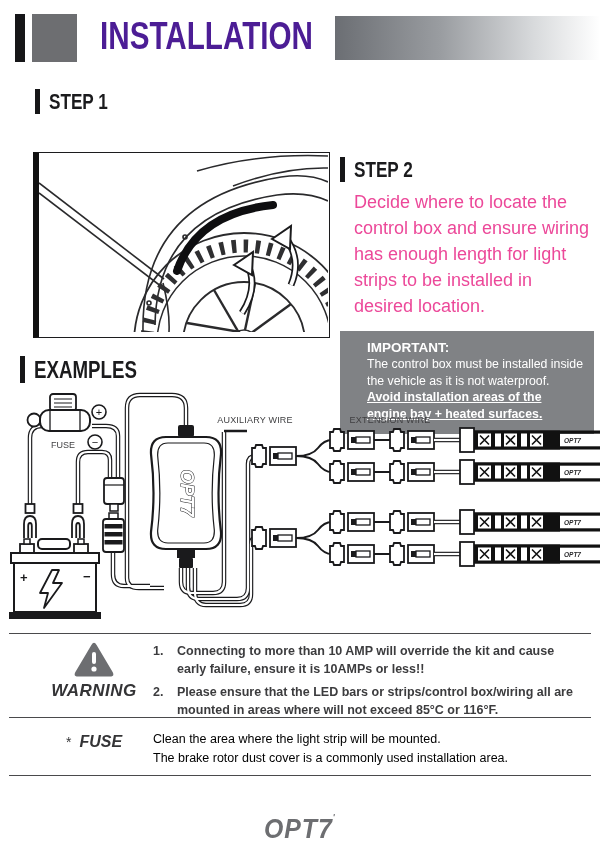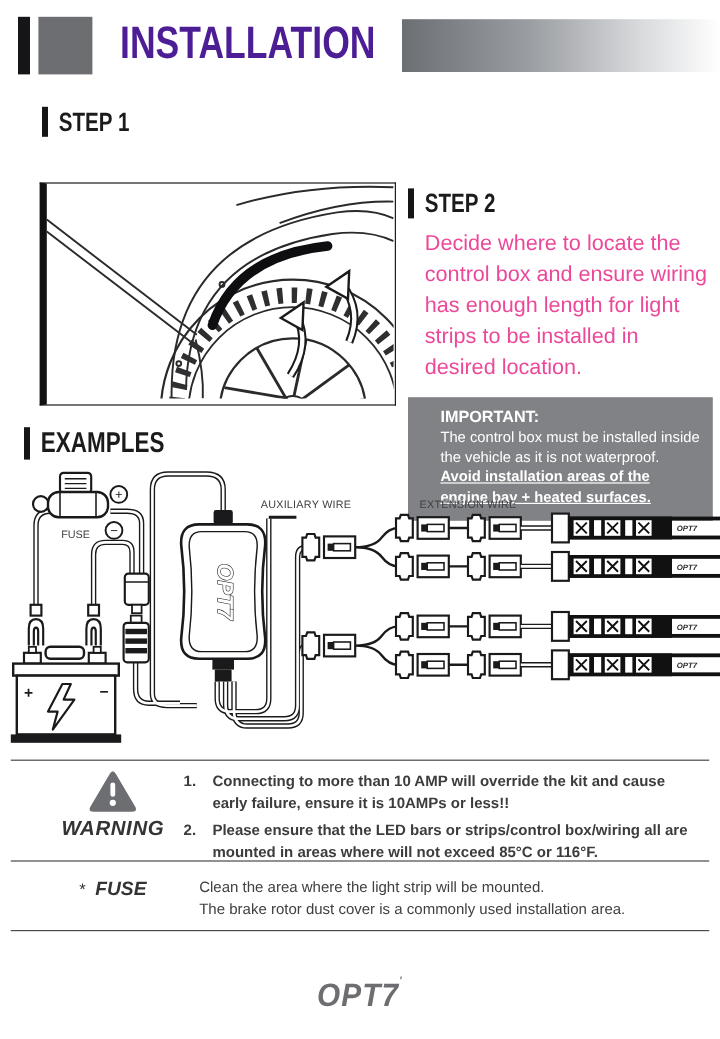--- a/index.html
+++ b/index.html
@@ -46,21 +46,21 @@
   .warn-badge { width:108px; flex:none; display:flex; flex-direction:column; align-items:center; }
   .warn-word { margin-top:3px; font-style:italic; font-weight:700; font-size:17px; color:#343436; letter-spacing:.5px; }
   .warn-list { margin-left:5px; margin-top:1px; }
   .warn-item { display:flex; font-size:12.5px; font-weight:700; color:#3c3c3e; line-height:1.4; margin-bottom:6px; }
   .warn-item .num { width:24px; flex:none; }
   .warn-item .itxt { max-width:420px; }
   
   .note { position:absolute; top:730px; left:40px; right:20px; display:flex; }
   .note-label { width:108px; flex:none; text-align:center; font-style:italic; font-weight:700; font-size:16px; color:#343436; margin-top:3px; }
   .note-label .ast { font-style:normal; font-weight:400; font-size:14px; margin-right:8px; }
-  .note-text { margin-left:18px; font-size:12.5px; line-height:1.5; color:#404040; }
+  .note-text { margin-left:5px; font-size:12.5px; line-height:1.5; color:#000000; }
   
   .footer { position:absolute; top:812px; left:0; right:0; text-align:center; }
   .brand { display:inline-block; font-style:italic; font-weight:700; font-size:27px; color:#6d6e71; letter-spacing:1px; transform:scaleX(.92); }
   .brand sup { font-size:9px; vertical-align:18px; }
   
   svg text { font-family:"Liberation Sans","DejaVu Sans",sans-serif; }
   .lbl { font-size:9px; fill:#3f3f41; letter-spacing:.2px; }
 </style>
 </head>
 <body>

